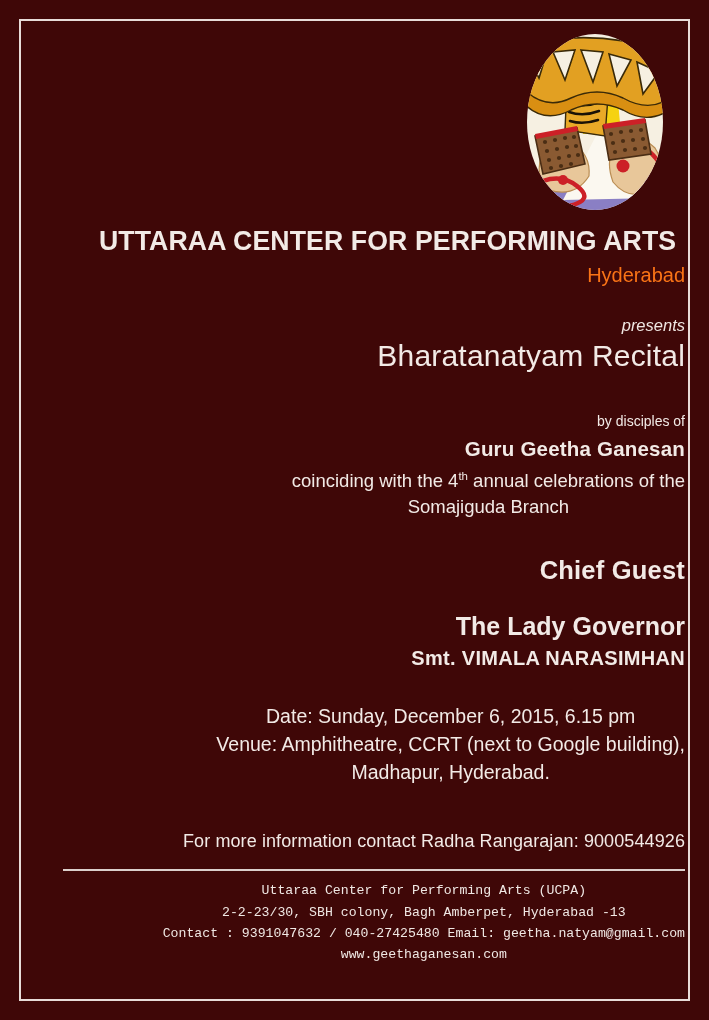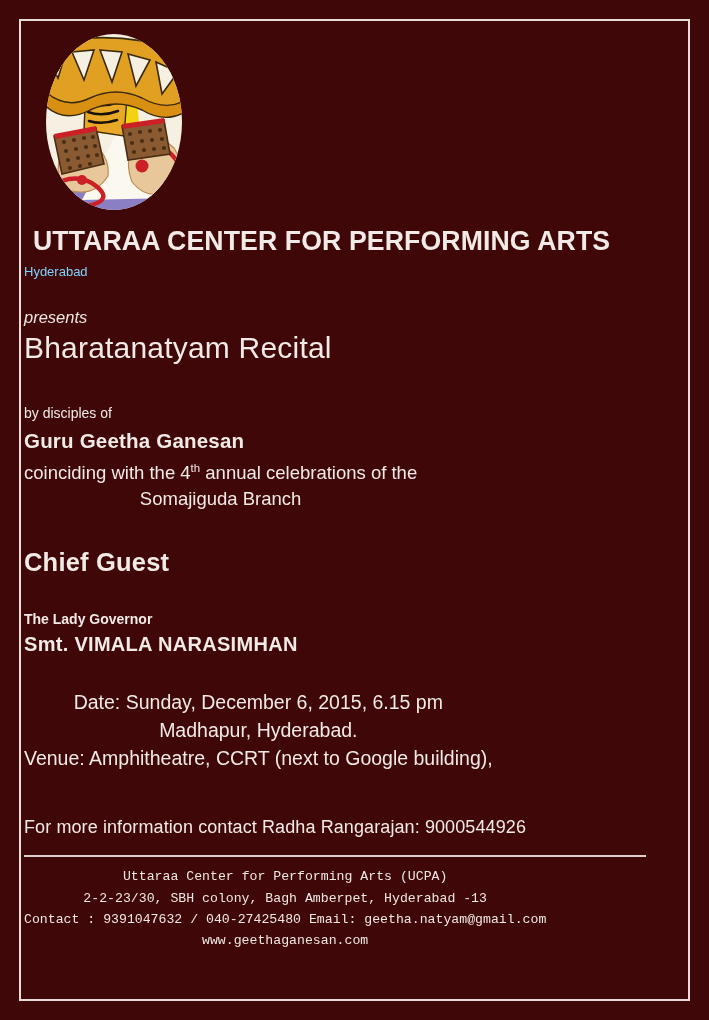--- a/index.html
+++ b/index.html
@@ -30,21 +30,21 @@
     pointer-events: none;
   }
   #content {
     position: absolute;
     left: 24px;
     top: 24px;
     right: 24px;
     bottom: 24px;
     display: flex;
     flex-direction: column;
-    align-items: flex-start;
+    align-items: flex-end;
     text-align: center;
     color: #f2eae6;
   }
 
   
   .logo-wrap {
     width: 180px;
     height: 185px;
     margin-top: 6px;
     display: block;
@@ -55,24 +55,24 @@
   .org-title {
     font-size: 27.5px;
     font-weight: bold;
     letter-spacing: 0.1px;
     line-height: 1.1;
     margin-top: 11px;
     white-space: nowrap;
     transform: scaleX(0.97);
   }
   .org-city {
-    font-size: 13px;
+    font-size: 20px;
     font-weight: normal;
     margin-top: 8px;
-    color: #7dd3fc;
+    color: #f97316;
   }
   .presents {
     font-size: 16.5px;
     margin-top: 29px;
     color: #f0e7e3;
     font-style: italic;
   }
   .event-title {
     font-size: 30px;
     font-weight: normal;
@@ -99,23 +99,23 @@
     vertical-align: super;
     line-height: 0;
   }
   .chief-guest-label {
     font-size: 25.5px;
     font-weight: bold;
     margin-top: 37px;
     letter-spacing: 0.2px;
   }
   .guest-title {
-    font-size: 14px;
-    font-weight: bold;
-    margin-top: 34px;
+    font-size: 25px;
+    font-weight: bold;
+    margin-top: 27px;
   }
   .guest-name {
     font-size: 20px;
     font-weight: bold;
     margin-top: 6px;
     letter-spacing: 0.3px;
   }
   .details {
     font-size: 19.5px;
     margin-top: 33px;
@@ -249,22 +249,22 @@
       <span>coinciding with the 4</span><sup>th</sup><span> annual celebrations of the</span><br>
       <span>Somajiguda Branch</span>
     </div>
 
     <div class="chief-guest-label">Chief Guest</div>
     <div class="guest-title">The Lady Governor</div>
     <div class="guest-name">Smt. VIMALA NARASIMHAN</div>
 
     <div class="details">
       <div>Date: Sunday, December 6, 2015, 6.15 pm</div>
+      <div>Venue: Amphitheatre, CCRT (next to Google building),</div>
       <div>Madhapur, Hyderabad.</div>
-      <div>Venue: Amphitheatre, CCRT (next to Google building),</div>
     </div>
 
     <div class="more-info">For more information contact Radha Rangarajan: 9000544926</div>
 
     <div class="divider"></div>
     <div class="footer">
       <div>Uttaraa Center for Performing Arts (UCPA)</div>
       <div>2-2-23/30, SBH colony, Bagh Amberpet, Hyderabad -13</div>
       <div>Contact : 9391047632 / 040-27425480 Email: geetha.natyam@gmail.com</div>
       <div>www.geethaganesan.com</div>

